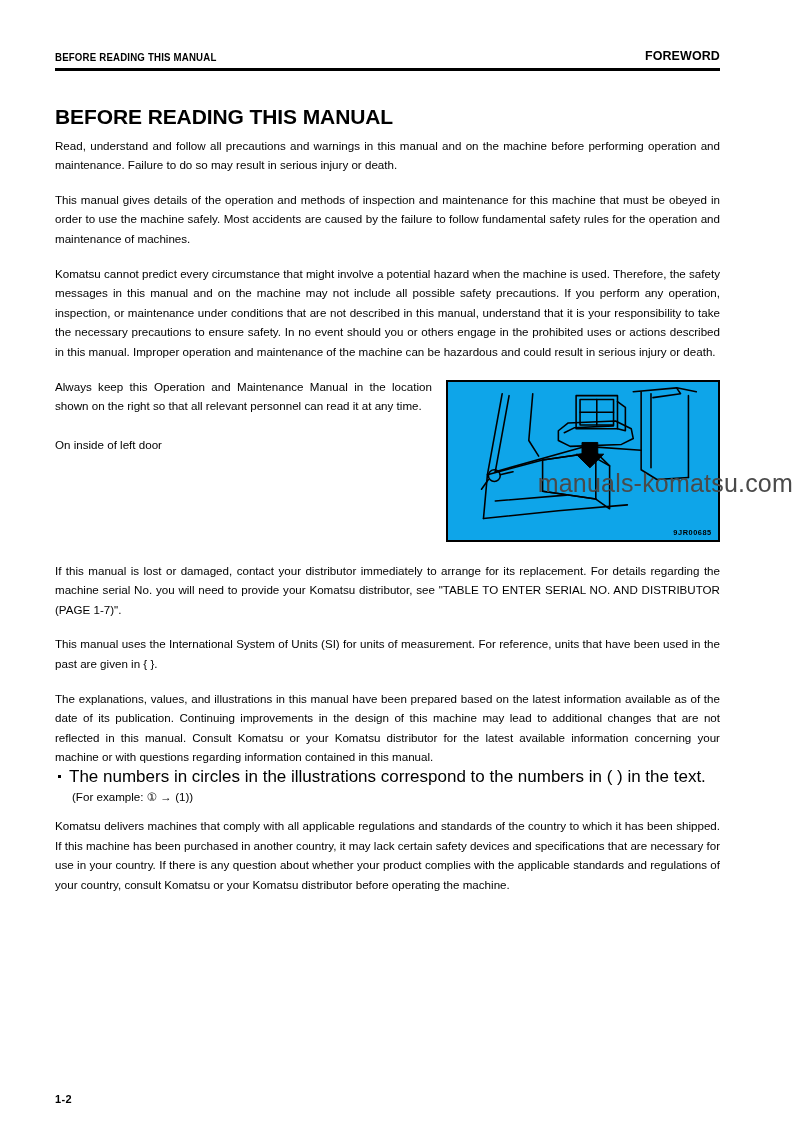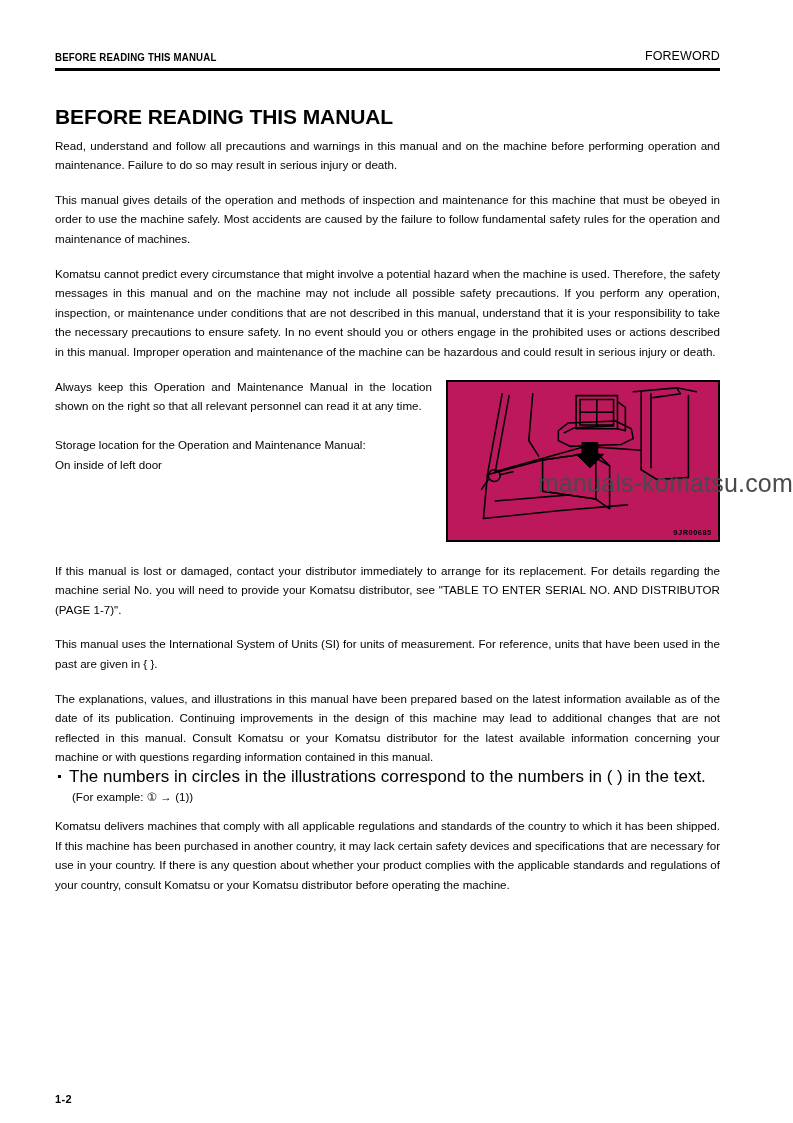--- a/index.html
+++ b/index.html
@@ -36,21 +36,21 @@
   .header-left {
     font-size: 10.5px;
     font-weight: bold;
     letter-spacing: 0.2px;
     transform: scaleX(0.92);
     transform-origin: left bottom;
     white-space: nowrap;
   }
   .header-right {
     font-size: 12.5px;
-    font-weight: normal;
+    font-weight: bold;
     letter-spacing: 0.1px;
     white-space: nowrap;
   }
   .header-rule {
     position: absolute;
     left: 55px;
     top: 60px;
     width: 665px;
     height: 3px;
     background: #000;
@@ -87,21 +87,21 @@
     margin: 0 0 15px 0;
   }
   .figure {
     float: right;
     width: 274px;
     height: 162px;
     border: 2px solid #000;
     box-sizing: border-box;
     margin: 3px 0 4px 14px;
     position: relative;
-    background: #be185d;
+    background: #0ea5e9;
   }
   .figure svg { display: block; width: 100%; height: 100%; }
   .figure-code {
     position: absolute;
     right: 6px;
     bottom: 3px;
     font-size: 8px;
     font-weight: bold;
     letter-spacing: 0.6px;
     transform: scaleX(0.92);
@@ -229,21 +229,20 @@
             <path d="M118 52 L128 47 L168 45"></path>
           </g>
 
           <path d="M136 62 L152 62 L152 74 L158 74 L144 88 L130 74 L136 74 Z" fill="#000" stroke="#000" stroke-width="1"></path>
         </svg>
         <div class="figure-code">9JR00685</div>
       </div>
 
       <p class="wrap-para">Always keep this Operation and Maintenance Manual in the location shown on the right so that all relevant personnel can read it at any time.</p>
       <div class="gap-line"></div>
-      <p class="wrap-para tight">Storage location for the Operation and Maintenance Manual:</p>
       <p class="wrap-para tight">On inside of left door</p>
     </div>
 
     <p class="para">If this manual is lost or damaged, contact your distributor immediately to arrange for its replacement. For details regarding the machine serial No. you will need to provide your Komatsu distributor, see "TABLE TO ENTER SERIAL NO. AND DISTRIBUTOR (PAGE 1-7)".</p>
 
     <p class="para">This manual uses the International System of Units (SI) for units of measurement. For reference, units that have been used in the past are given in { }.</p>
 
     <p class="para" style="margin-bottom:0">The explanations, values, and illustrations in this manual have been prepared based on the latest information available as of the date of its publication. Continuing improvements in the design of this machine may lead to additional changes that are not reflected in this manual. Consult Komatsu or your Komatsu distributor for the latest available information concerning your machine or with questions regarding information contained in this manual.</p>
 
     <ul class="bullets">

